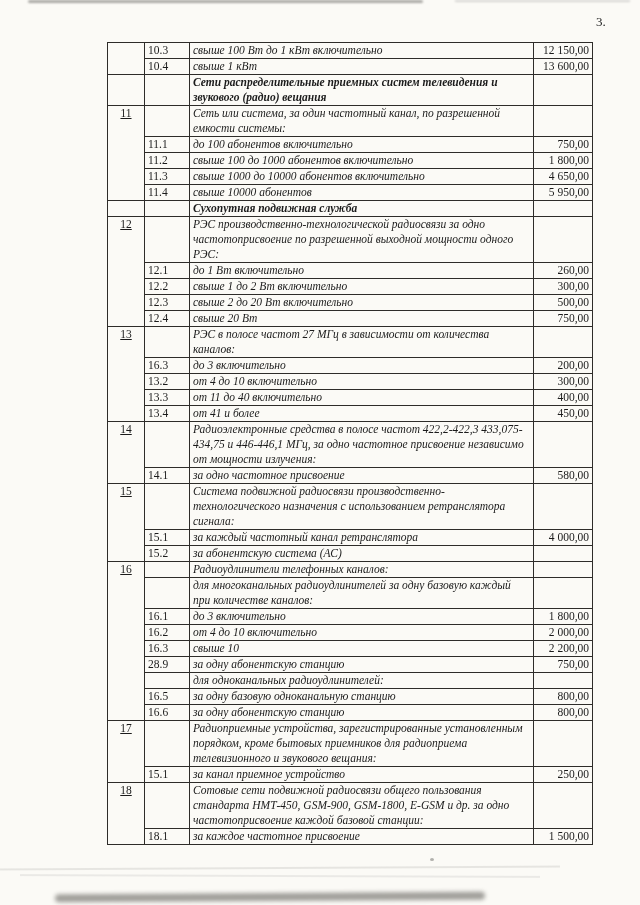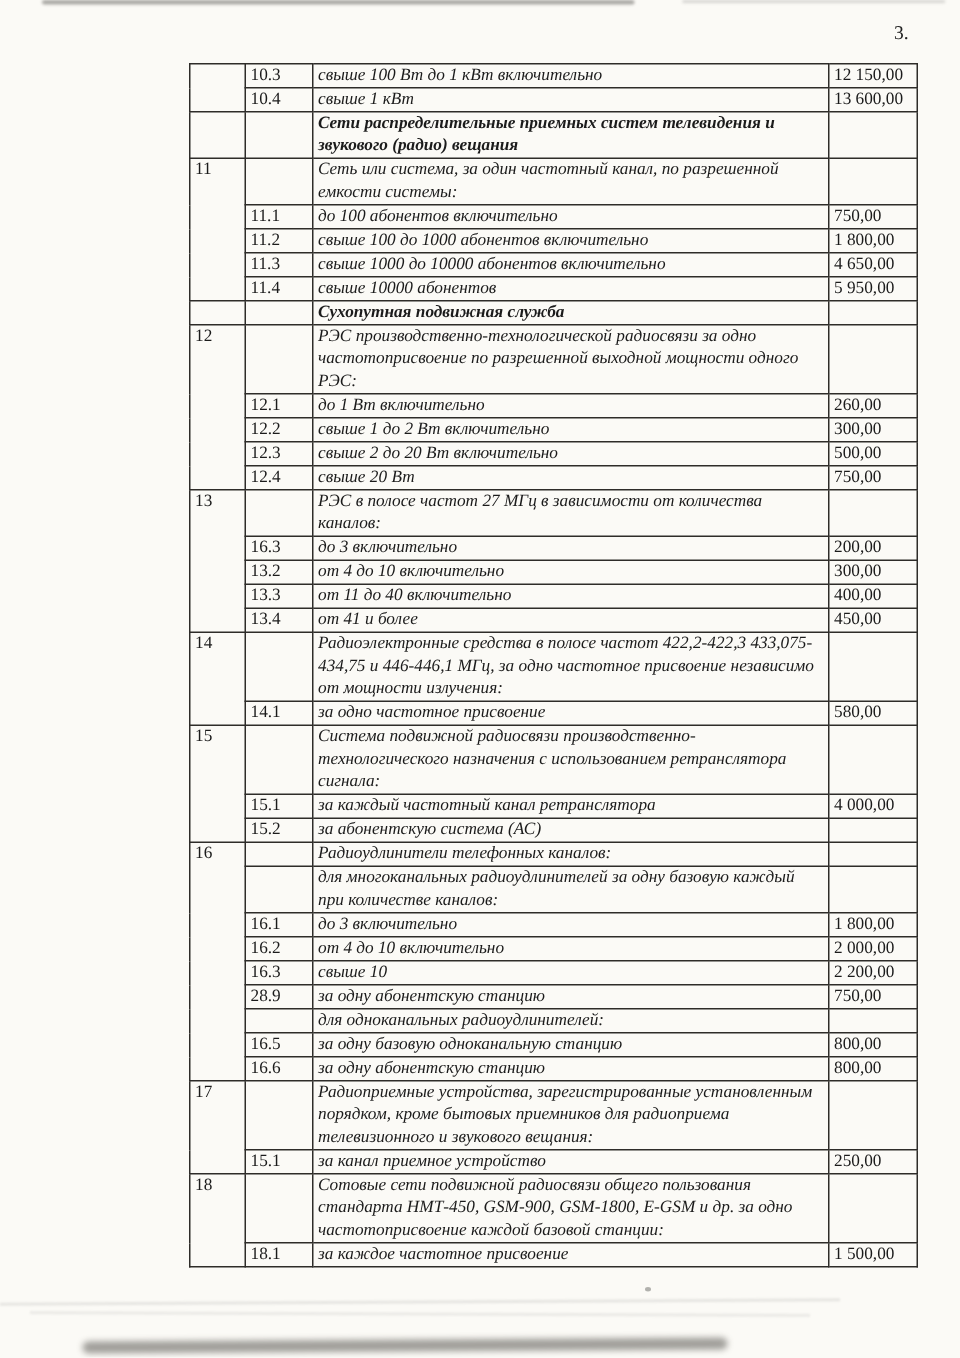--- a/index.html
+++ b/index.html
@@ -17,52 +17,54 @@
   }
   .page-number {
     position: absolute;
     top: 14px;
     left: 596px;
     font-size: 13px;
     color: #222;
   }
   table.tariff-table {
     position: absolute;
-    left: 126px;
+    left: 107px;
     top: 42px;
     width: 485px;
     border-collapse: collapse;
     table-layout: fixed;
     font-size: 11.5px;
     line-height: 15px;
     color: #1b1b1b;
   }
   table.tariff-table td {
     border: 1px solid #2e2c29;
     padding: 0 3px;
     vertical-align: top;
     overflow: hidden;
   }
   td.col-num {
+    text-align: center;
     vertical-align: middle;
     padding: 0 1px;
+    text-decoration: underline;
   }
   td.col-sub {
     padding-left: 4px;
   }
   td.col-desc {
     padding-left: 4px;
     padding-right: 4px;
     font-style: italic;
   }
   td.col-desc.bold {
     font-weight: bold;
   }
   td.col-price {
-    text-align: left;
+    text-align: right;
     padding-right: 4px;
   }
   
   .artifact {
     position: absolute;
     pointer-events: none;
   }
   .artifact-top-left {
     left: 28px; top: 0; width: 395px; height: 3px;
     background: #3c3a37;

